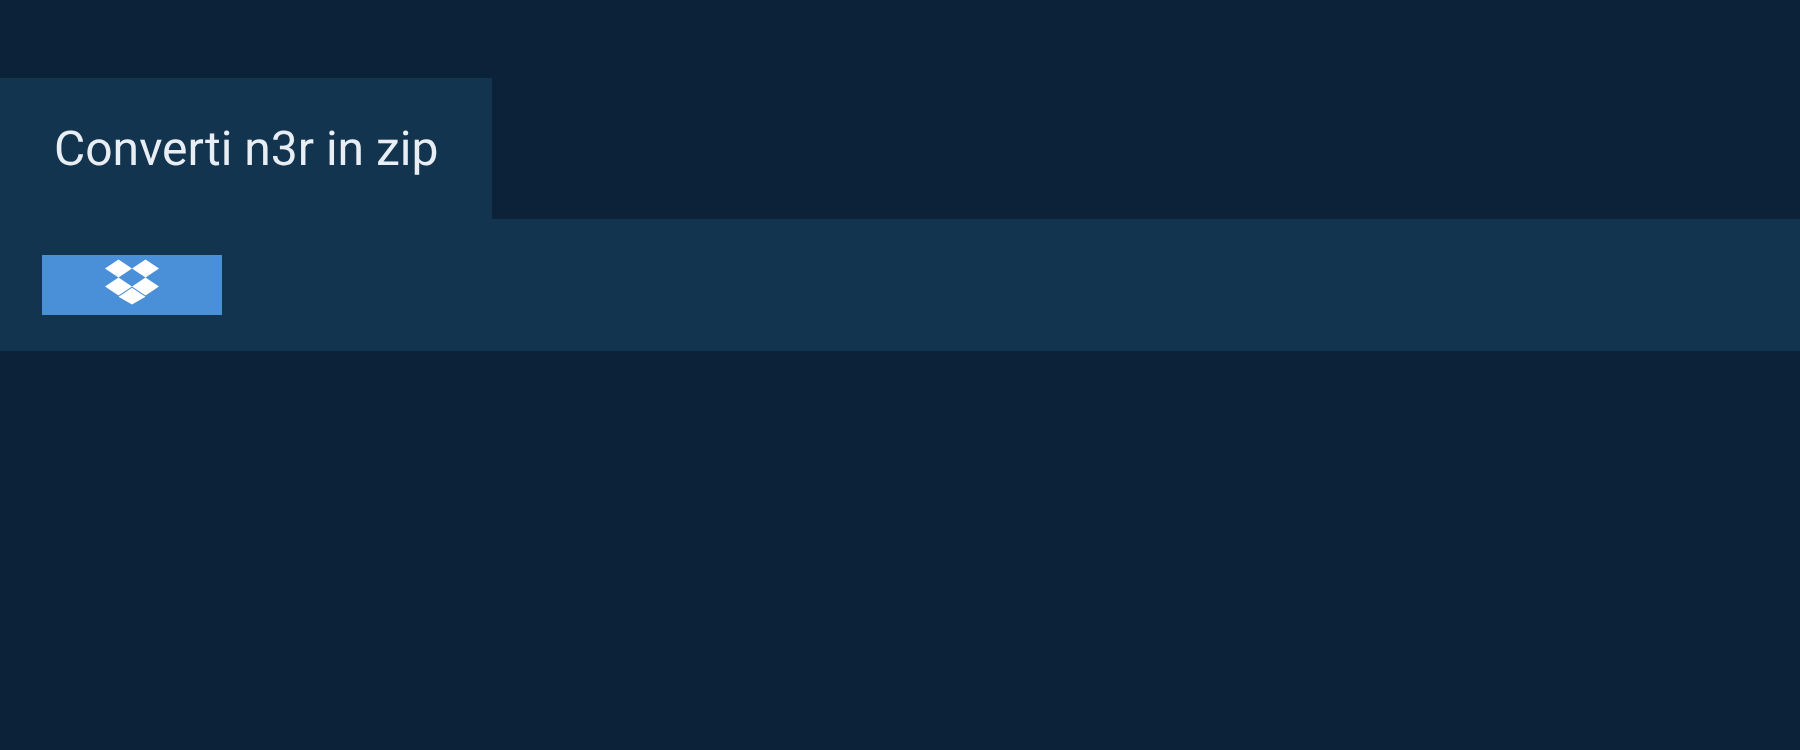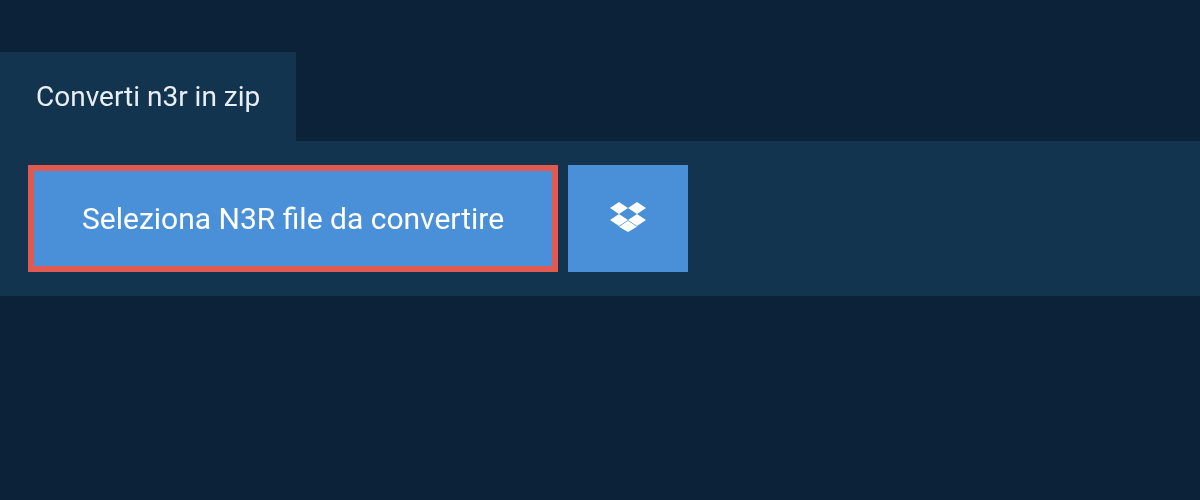--- a/index.html
+++ b/index.html
@@ -11,21 +11,21 @@
       width: 1200px;
       height: 500px;
       background: #0b2239;
       font-family: -apple-system, BlinkMacSystemFont, "Segoe UI", Roboto, Helvetica, Arial, sans-serif;
       overflow: hidden;
     }
     .tab {
       display: inline-block;
       background: #12344f;
       color: #e8eef3;
-      font-size: 28px;
+      font-size: 32px;
       font-weight: 400;
       padding: 28px 36px;
       margin-top: 52px;
       margin-left: 0;
     }
     .panel {
       background: #12344f;
       padding: 24px 28px;
       width: 100%;
     }
@@ -64,23 +64,20 @@
 <body>
 
 
 
 <div class="tab">
   <span>Converti n3r in zip</span>
 </div>
 
 <div class="panel">
   <div class="button-group">
-    <div class="select-button">
-      <span>Seleziona N3R file da convertire</span>
-    </div>
     <div class="dropbox-button">
       <span class="dropbox-icon">
         <svg viewBox="0 0 24 24" xmlns="http://www.w3.org/2000/svg">
           <path d="M6 2L0 6l6 4-6 4 6 4 6-4 6 4 6-4-6-4 6-4-6-4-6 4-6-4zm6 4l6 4-6 4-6-4 6-4zm-6 12.5l6 3.5 6-3.5-6-4-6 4z"></path>
         </svg>
       </span>
     </div>
   </div>
 </div>
 

